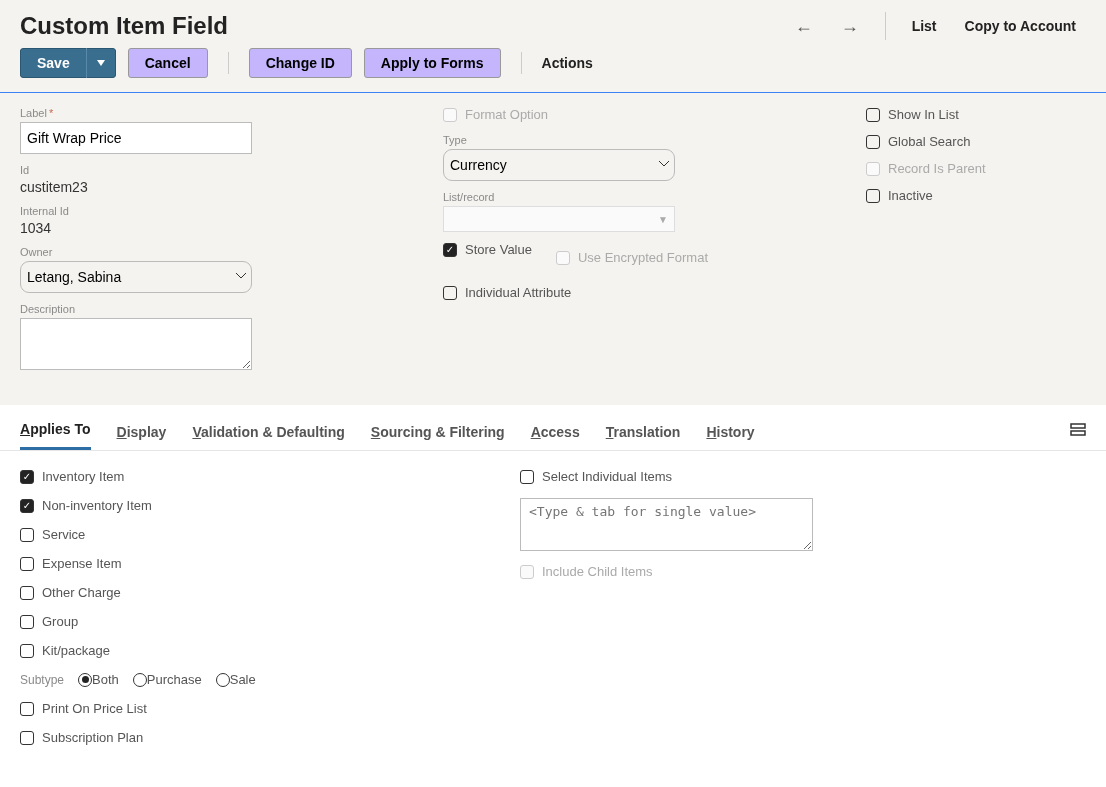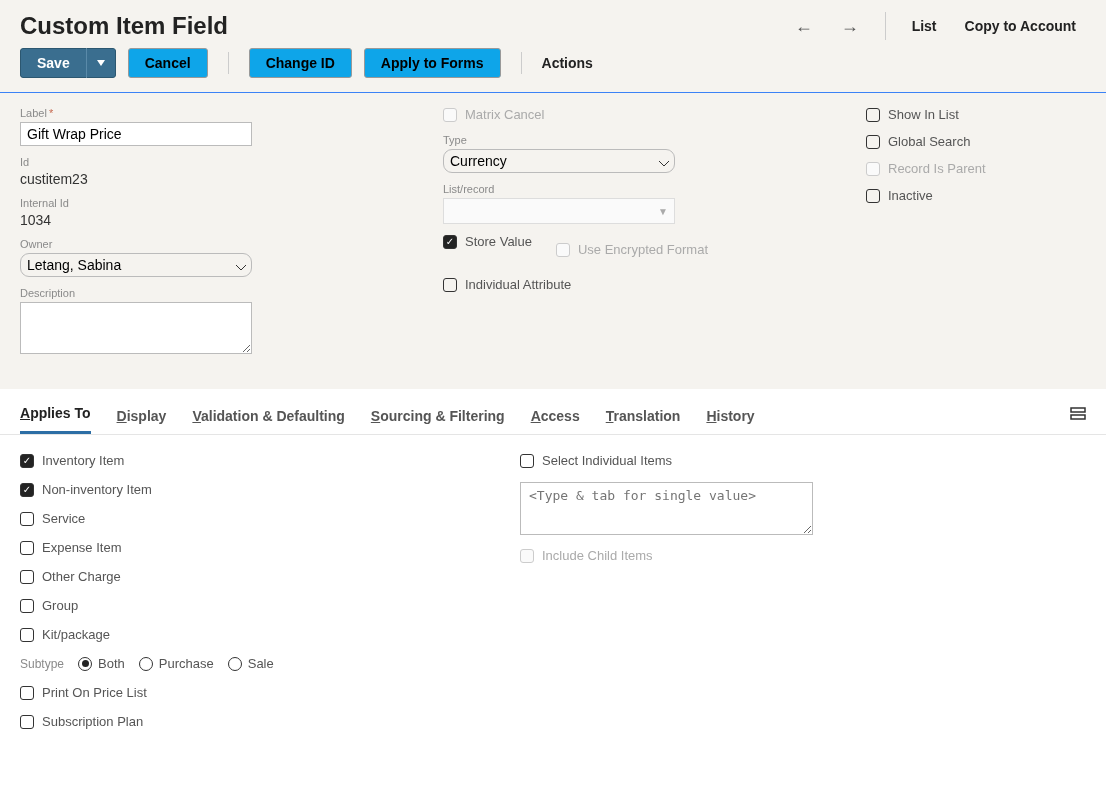--- a/index.html
+++ b/index.html
@@ -55,21 +55,21 @@
     align-items: center;
     gap: 12px;
     padding-bottom: 14px;
   }
   .btn {
     height: 30px;
     padding: 0 16px;
     font-size: 14px;
     font-weight: bold;
     border: 1px solid #999;
-    background: #0ea5e9;
+    background: #c4b5fd;
     border-radius: 3px;
     cursor: pointer;
     display: inline-flex;
     align-items: center;
   }
   .btn.primary {
     background: #3a6e8f;
     border-color: #2c5770;
     color: #fff;
   }
@@ -110,21 +110,21 @@
     color: #8a8a8a;
     margin-bottom: 3px;
   }
   .req-star { color: #c76b52; margin-left: 2px; }
   .fld-value {
     font-size: 14px;
     color: #333;
   }
   input[type=text].tinput, select.sel, textarea.ta {
     width: 232px;
-    height: 24px;
+    height: 32px;
     border: 1px solid #bbb;
     padding: 3px 6px;
     font-size: 14px;
     background: #fff;
   }
   textarea.ta {
     height: 52px;
     resize: both;
   }
   select.sel {
@@ -224,21 +224,21 @@
 
   .radio-row {
     display: flex;
     align-items: flex-end;
     gap: 14px;
     margin-bottom: 14px;
     font-size: 13px;
     color: #555;
   }
   .radio-row .lbl { color: #8a8a8a; font-size: 12px; }
-  .radio { display: inline-flex; align-items: center; gap: 6px; cursor: pointer; }
+  .radio { display: inline-flex; align-items: center; cursor: pointer; }
   .rdot {
     width: 14px; height: 14px;
     border: 1.5px solid #333;
     border-radius: 50%;
     display: inline-flex;
     align-items: center;
     justify-content: center;
   }
   .rdot.sel::after {
     content: "";
@@ -313,21 +313,21 @@
     </div>
     <div class="fld">
       <div class="fld-label">Description</div>
       <textarea class="ta" style=""></textarea>
     </div>
   </div>
 
   <div class="col c2">
     <div class="chk-row dis">
       <span class="chk disabled"></span>
-      <span>Matrix Cancel</span>
+      <span>Format Option</span>
     </div>
     <div class="fld">
       <div class="fld-label">Type</div>
       <select class="sel">
         <option>Currency</option>
       </select>
     </div>
     <div class="fld">
       <div class="fld-label">List/record</div>
       <div class="sel-disabled">▼</div>

